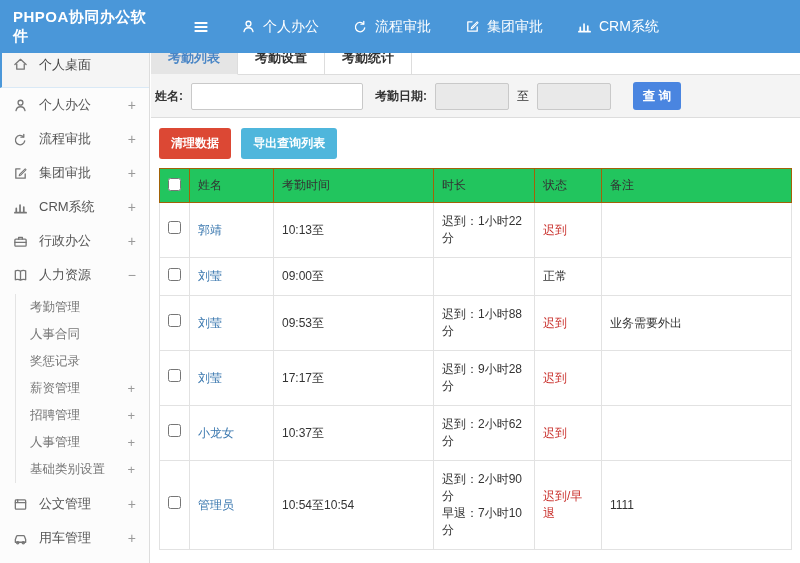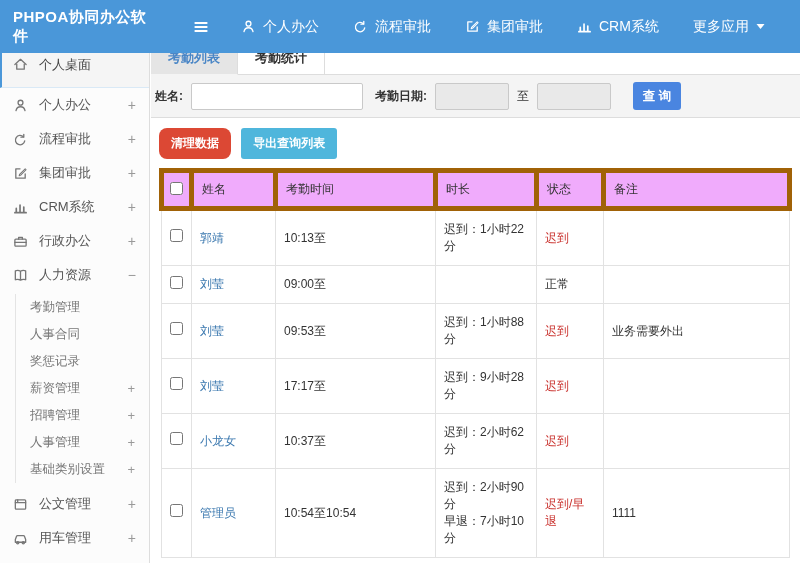--- a/index.html
+++ b/index.html
@@ -49,25 +49,25 @@
   .date-input { width:74px; height:27px; border:1px solid #c9c9c9; border-radius:2px;
     background:#e9e9e9; margin:0 8px; }
   .to-label { color:#333; font-size:12px; }
   .query-btn { width:48px; height:28px; margin-left:14px; background:#4a85e0; color:#fff;
     border:none; border-radius:3px; font-weight:bold; font-size:12.5px; cursor:pointer; }
 
   .content { padding:9px 8px; }
   .btn-row { margin:1px 0 9px; }
   .btn { display:inline-block; border:none; border-radius:3px; color:#fff;
     font-weight:bold; font-size:12px; padding:7px 12px; cursor:pointer; }
-  .btn-clear { background:#dc4834;border-radius:8px; }
+  .btn-clear { background:#dc4834; }
   .btn-export { background:#4fb6dc; margin-left:7px; }
 
   table.grid { width:100%; border-collapse:collapse; table-layout:fixed; font-size:12px; }
-  .grid th { background:#f0abfc; border:5px solid #a16207; font-weight:normal;
+  .grid th { background:#22c55e; border:1px solid #a16207; font-weight:normal;
     text-align:left; padding:8px; color:#333; }
   .grid td { border:1px solid #e2e2e2; padding:10px 8px; line-height:17px;
     vertical-align:middle; overflow:hidden; }
   .grid .cb-col { text-align:center; padding:8px 4px; }
   .grid a.name-link { color:#3b78af; text-decoration:none; cursor:pointer; }
   .status-red { color:#c9302c; }
   input[type=checkbox] { width:13px; height:13px; cursor:pointer; }
 </style>
 </head>
 <body>
@@ -108,28 +108,20 @@
         <span>集团审批</span>
       </div>
       <div class="topnav-item">
         <span style="display:flex">
           <svg width="15" height="15" viewBox="0 0 16 16" fill="none" stroke="currentColor" stroke-width="1.4" stroke-linecap="round" stroke-linejoin="round">
             <path d="M3.5 13V9M7.5 13V5.5M11.5 13V7.5M2 13.5h12" stroke-width="1.8"></path>
           </svg>
         </span>
         <span>CRM系统</span>
       </div>
-      <div class="topnav-item">
-        <span>更多应用</span>
-        <span style="display:flex">
-          <svg width="9" height="7" viewBox="0 0 9 7">
-            <path d="M0.5 1l4 5 4-5z" fill="currentColor"></path>
-          </svg>
-        </span>
-      </div>
     </div>
 </div>
 
 <div class="sidebar">
     <div class="side-item active">
       <span class="s-icon">
         <svg width="15" height="15" viewBox="0 0 16 16" fill="none" stroke="currentColor" stroke-width="1.4" stroke-linecap="round" stroke-linejoin="round">
           <path d="M2 8l6-5.5L14 8"></path>
           <path d="M4 7.5V13h8V7.5"></path>
         </svg>
@@ -241,20 +233,21 @@
       </span>
       <span>用车管理</span>
       <span class="expand">+</span>
     </div>
   </div>
 
 <div class="main">
 
   <div class="tabbar">
       <div class="tab active">考勤列表</div>
+      <div class="tab">考勤设置</div>
       <div class="tab">考勤统计</div>
     </div>
 
   <div class="searchbar">
     <label>姓名:</label>
     <input class="name-input" type="text" value="" style="">
     <label>考勤日期:</label>
     <input class="date-input" type="text" value="" style="">
     <span class="to-label">至</span>
     <input class="date-input" type="text" value="" style="">

